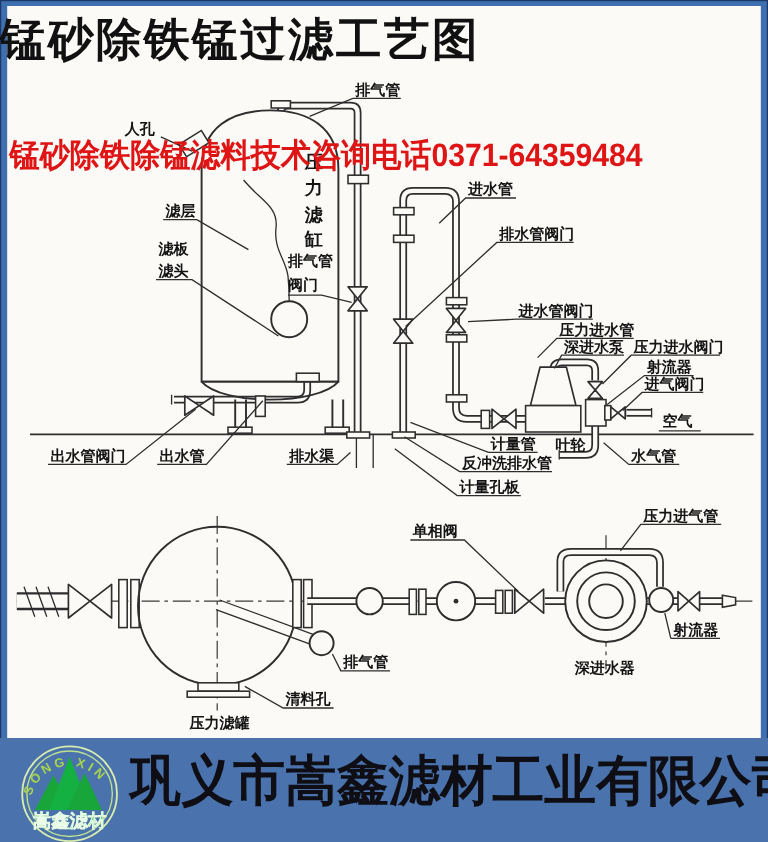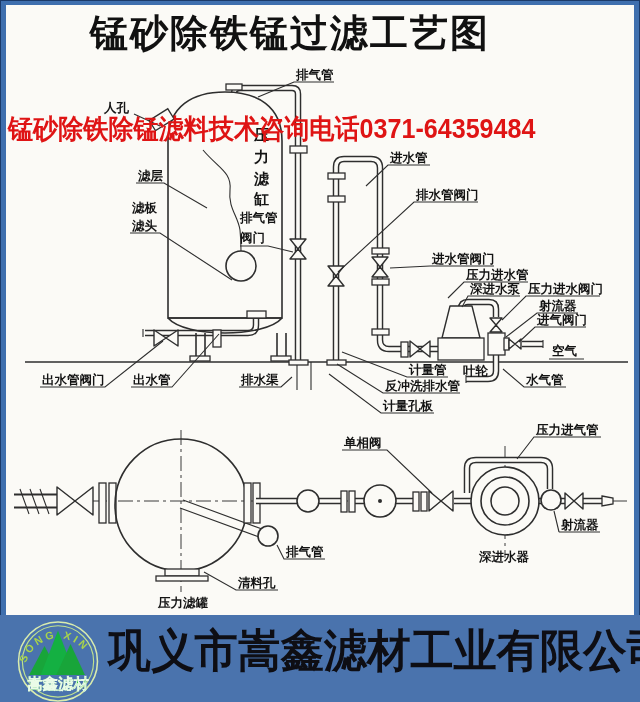--- a/index.html
+++ b/index.html
@@ -1,19 +1,19 @@
 <!DOCTYPE html>
 <html><head>
 <meta charset="utf-8">
 <style>
   html,body{margin:0;padding:0;background:#777;}
   .page{position:relative;width:640px;height:702px;background:#3f6fae;overflow:hidden;
         font-family:"Liberation Sans",sans-serif;border:0;box-shadow:inset 0 0 0 1px #1b3a69;}
   .paper{position:absolute;left:6px;top:5px;width:628px;height:610px;background:#fbfaf6;}
-  .title{position:absolute;left:16px;top:8px;width:548px;text-align:center;
+  .title{position:absolute;left:0;top:8px;width:548px;text-align:left;
          font-family:"Liberation Serif",serif;font-weight:bold;font-size:38px;color:#111;
          letter-spacing:2px;z-index:4;}
   .overlay-red{position:absolute;left:8px;top:111px;width:640px;white-space:nowrap;
          font-weight:bold;font-size:27px;color:#df1414;z-index:5;
          transform:scaleX(0.93);transform-origin:left center;}
   svg.diagram{position:absolute;left:0;top:0;width:640px;height:702px;z-index:2;}
   
   .ln{stroke:#2e2e2e;stroke-width:1.6;fill:none;}
   .ln2{stroke:#2e2e2e;stroke-width:1.1;fill:none;}
   .po{stroke:#2e2e2e;stroke-width:6.5;fill:none;stroke-linejoin:round;}

